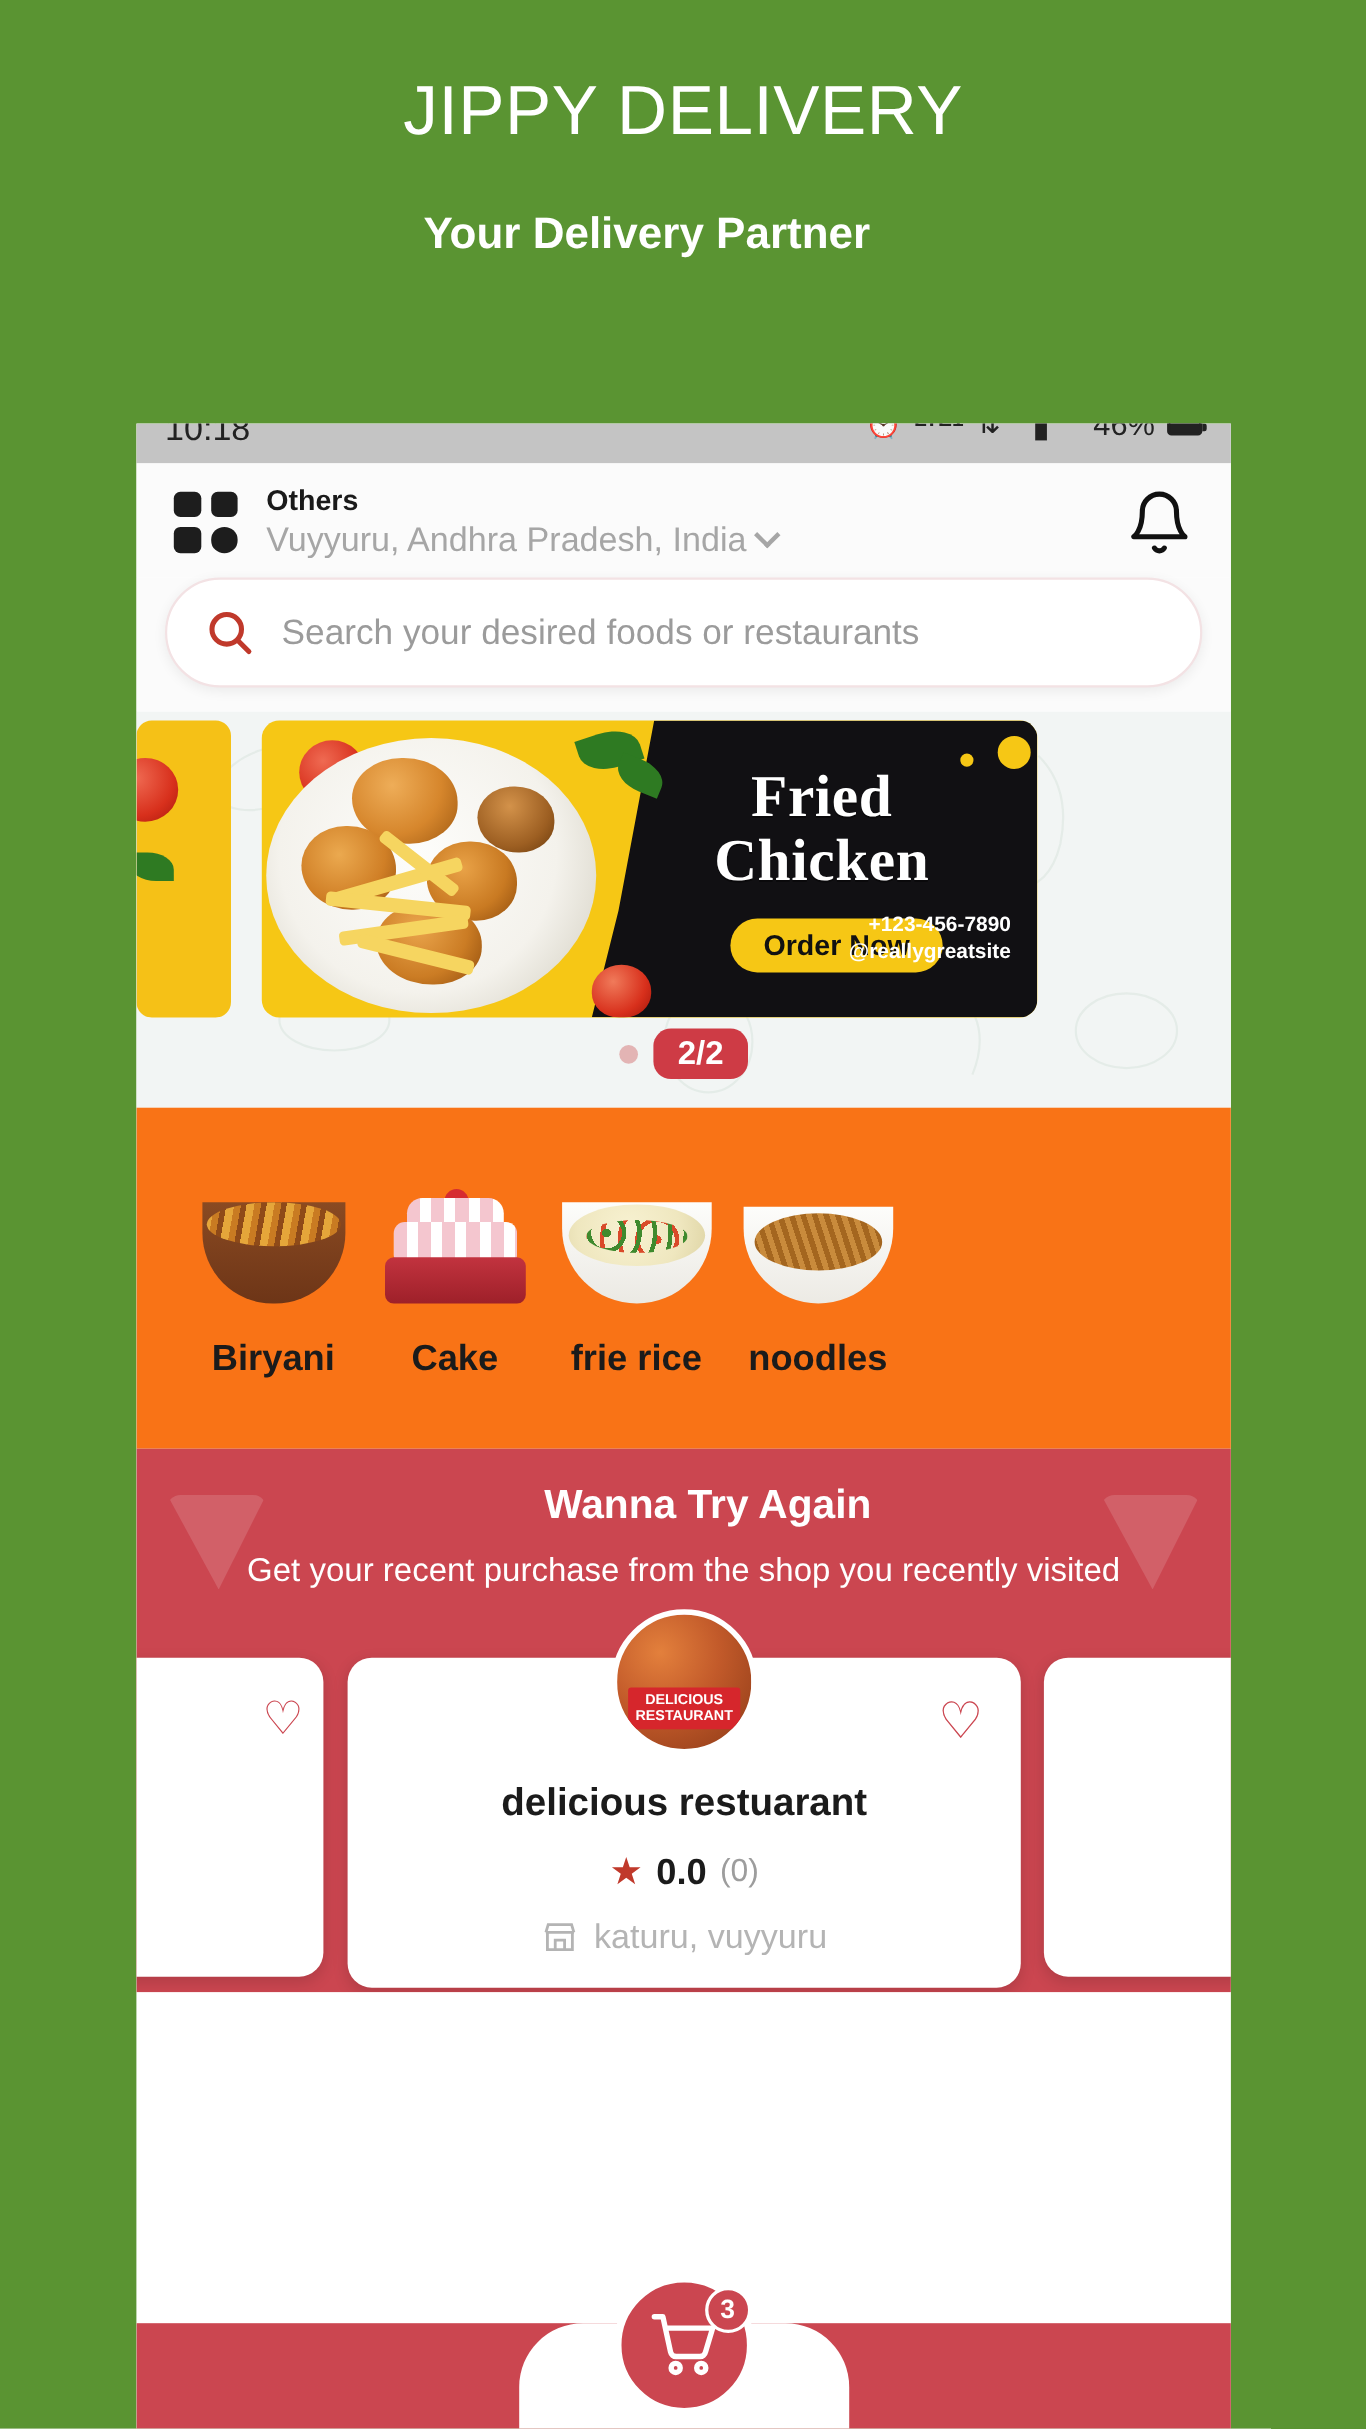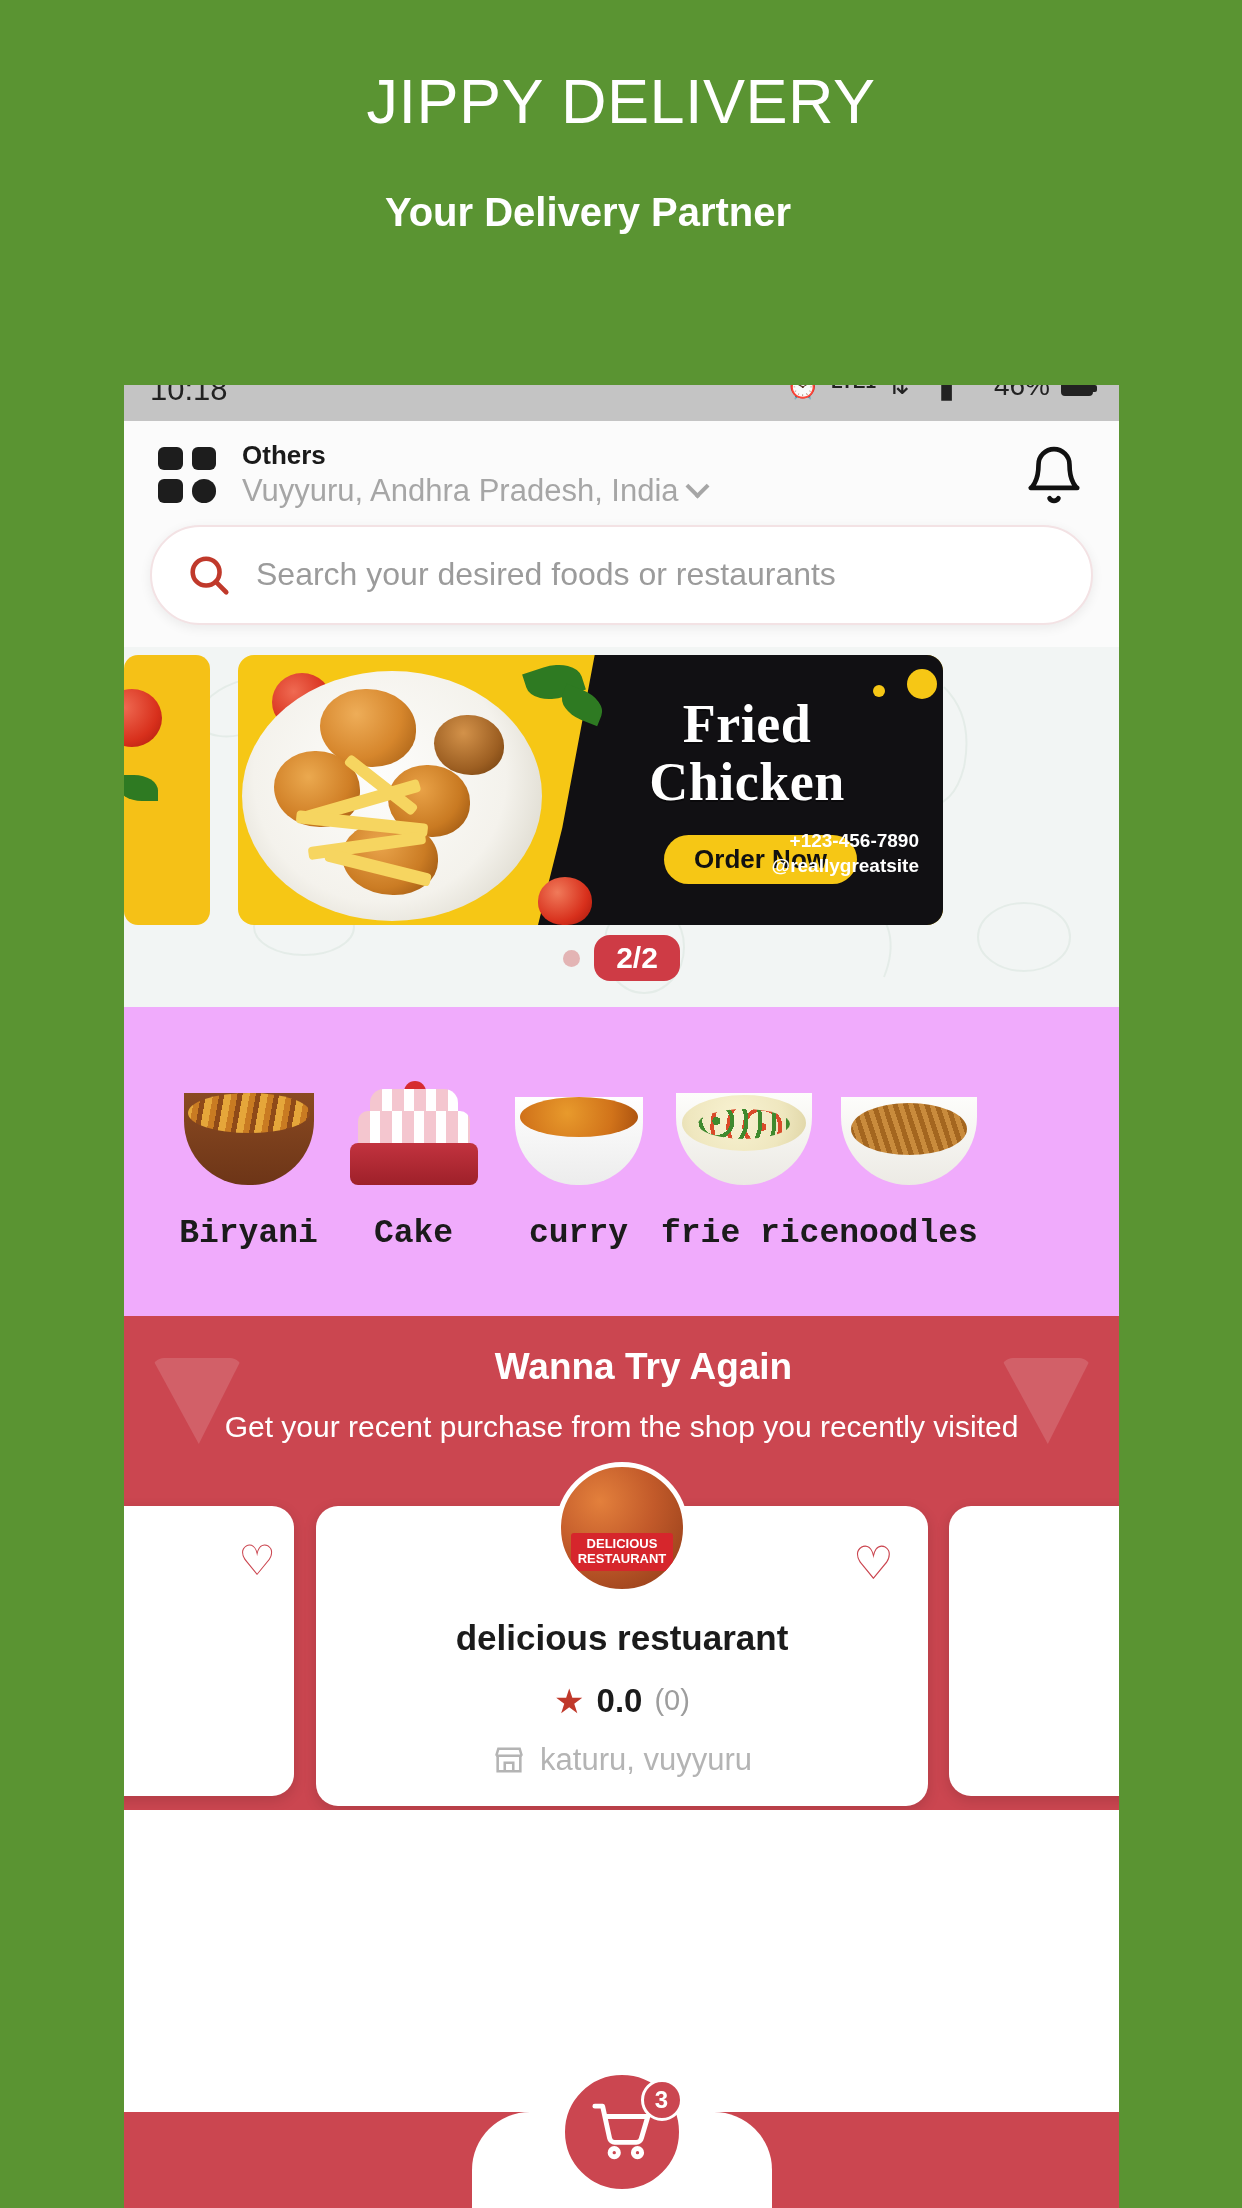--- a/index.html
+++ b/index.html
@@ -139,21 +139,21 @@
     position: absolute; left: 0; right: 0; bottom: 26px;
     display: flex; align-items: center; justify-content: center; gap: 14px;
   }
   .pager-dot { width: 17px; height: 17px; border-radius: 50%; background: #e3b4b4; }
   .pager-badge {
     background: #ce3b45; color: #fff; font-size: 30px; font-weight: 700;
     border-radius: 16px; padding: 4px 22px; line-height: 1.25;
   }
 
   
-  .cats { background: #f0abfc; padding: 60px 14px 64px 0; position: relative; font-family: Liberation Mono, monospace; }
+  .cats { background: #f97316; padding: 60px 14px 64px 0; position: relative; }
   .cat-row { display: flex; align-items: flex-end; padding-left: 42px; }
   .cat { flex: 0 0 auto; width: 165px; text-align: center; }
   .cat-img { height: 118px; display: flex; align-items: flex-end; justify-content: center; }
   .cat-label { margin-top: 30px; font-size: 33px; font-weight: 700; color: #1b1b1b; white-space: nowrap; }
 
   .bowl-biryani {
     width: 130px; height: 92px; border-radius: 0 0 64px 64px;
     background: linear-gradient(#8a4a22, #6d3517);
     position: relative; overflow: hidden;
   }
@@ -400,26 +400,20 @@
             <div class="cake">
                 <span class="cherry"></span>
                 <span class="tier t3"></span>
                 <span class="tier t2"></span>
                 <span class="tier t1"></span>
               </div>
           </div>
           <div class="cat-label">Cake</div>
         </div>
 
-        <div class="cat">
-          <div class="cat-img">
-              <div class="bowl-curry"></div>
-            </div>
-          <div class="cat-label">curry</div>
-        </div>
 
         <div class="cat">
           <div class="cat-img">
               <div class="plate-rice"></div>
             </div>
           <div class="cat-label">frie rice</div>
         </div>
 
         <div class="cat">
           <div class="cat-img">

